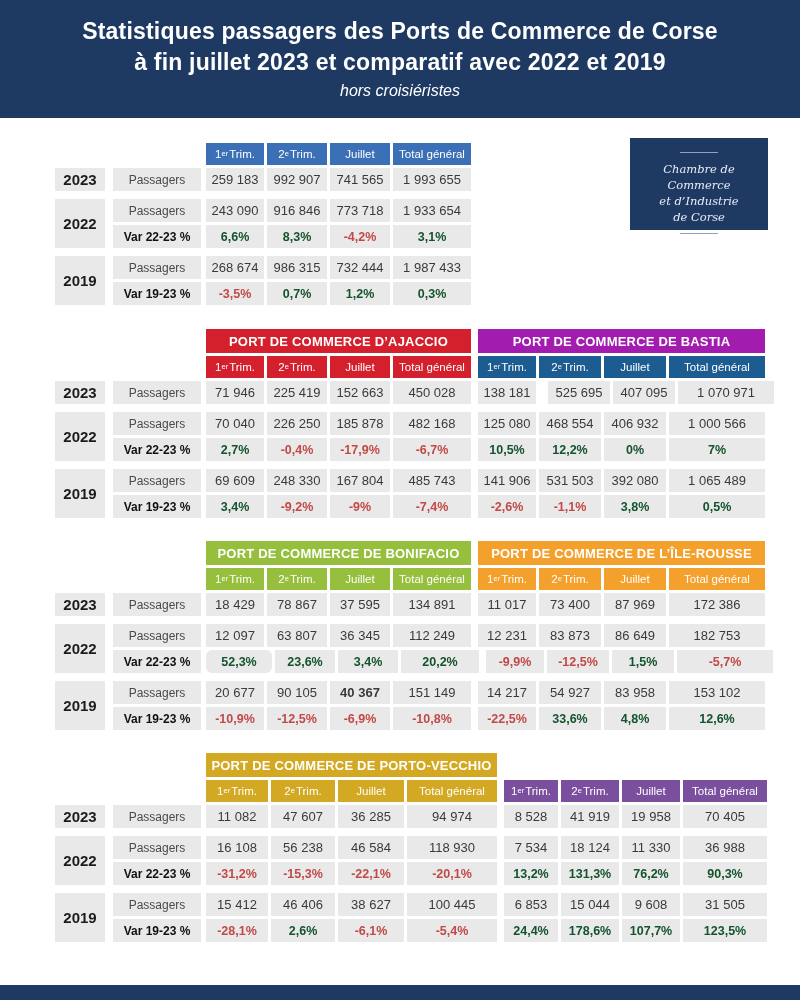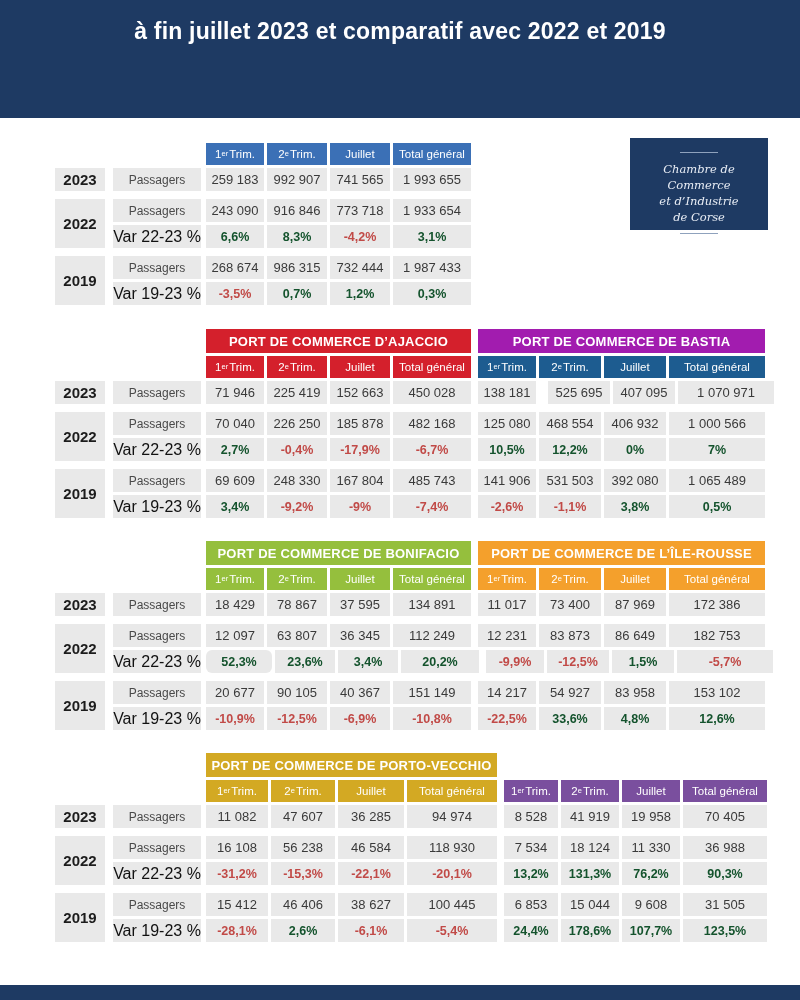--- a/index.html
+++ b/index.html
@@ -26,34 +26,36 @@
   
   #sections{position:absolute;top:118px;left:0;width:800px;}
   .section{margin-left:55px;}
   .row{display:flex;align-items:stretch;}
   .cell{display:flex;align-items:center;justify-content:center;box-sizing:border-box;flex:0 0 auto;}
   .titlebar{color:#fff;font-weight:bold;font-size:13px;letter-spacing:.2px;}
   .colhead{color:#fff;font-size:11.5px;}
   .colhead sup{font-size:7.5px;line-height:0;margin-right:1px;}
   .ycell{font-weight:bold;font-size:15px;color:#1c1c1c;background:#e9e9e9;}
   .lbl{font-size:12px;color:#4a4a4a;background:#e9e9e9;}
-  .lblb{font-size:16px;font-weight:normal;color:#111;background:#e9e9e9;}
+  .lblb{font-size:12px;font-weight:bold;color:#111;background:#e9e9e9;}
   .num{font-size:13px;color:#3a3a3a;background:#e9e9e9;}
   .var{font-size:12.5px;font-weight:bold;background:#e9e9e9;}
   .var.pos{color:#14532d;}
   .var.neg{color:#c14a47;}
   .vcol{display:flex;flex-direction:column;}
   
   .footer{position:absolute;left:0;bottom:0;width:800px;height:15px;background:#1e3a63;}
 </style>
 </head>
 <body>
 
 <div class="banner">
+  <div class="t1">Statistiques passagers des Ports de Commerce de Corse</div>
   <div class="t2">à fin juillet 2023 et comparatif avec 2022 et 2019</div>
+  <div class="sub">hors croisiéristes</div>
 </div>
 
 <div class="logo">
   <div class="logo-rule"></div>
   <div>Chambre de Commerce</div>
   <div>et d’Industrie</div>
   <div>de Corse</div>
   <div class="logo-rule bottom"></div>
 </div>
 
@@ -335,21 +337,21 @@
           </div>
         </div>
       </div>
       <div class="row" style="margin-top: 8px;">
         <div class="cell ycell" style="width: 50px; height: 49px; margin-right: 8px;">2019</div>
         <div class="vcol">
           <div class="row">
             <div class="cell lbl" style="width: 88px; height: 23px; margin-right: 5px;">Passagers</div>
             <div class="cell num" style="width: 58px; height: 23px; margin-right: 3px;">20 677</div>
             <div class="cell num" style="width: 60px; height: 23px; margin-right: 3px;">90 105</div>
-            <div class="cell num" style="width: 60px; height: 23px; margin-right: 3px;">40 367</div>
+            <div class="cell num" style="width: 60px; height: 23px; margin-right: 3px; font-weight: bold;">40 367</div>
             <div class="cell num" style="width: 78px; height: 23px;">151 149</div>
             <div class="cell" style="width: 7px;"></div>
             <div class="cell num" style="width: 58px; height: 23px; margin-right: 3px;">14 217</div>
             <div class="cell num" style="width: 62px; height: 23px; margin-right: 3px;">54 927</div>
             <div class="cell num" style="width: 62px; height: 23px; margin-right: 3px;">83 958</div>
             <div class="cell num" style="width: 96px; height: 23px;">153 102</div>
           </div>
           <div class="row" style="margin-top: 3px;">
             <div class="cell lblb" style="width: 88px; height: 23px; margin-right: 5px;">Var 19-23 %</div>
             <div class="cell var neg" style="width: 58px; height: 23px; margin-right: 3px;">-10,9%</div>

